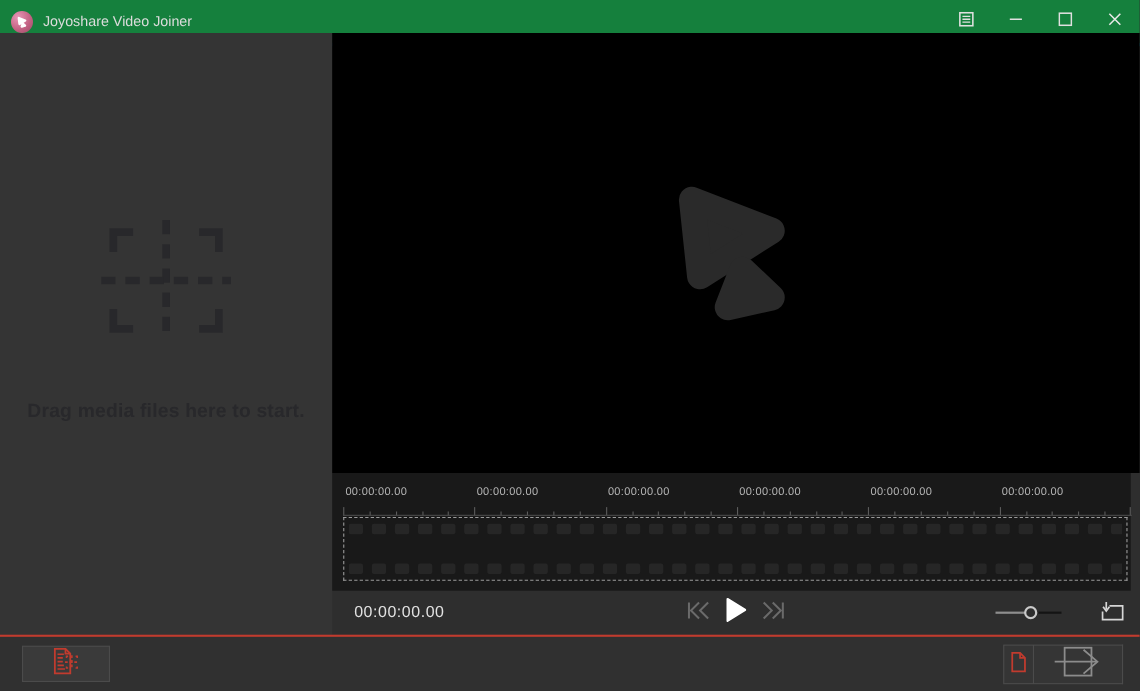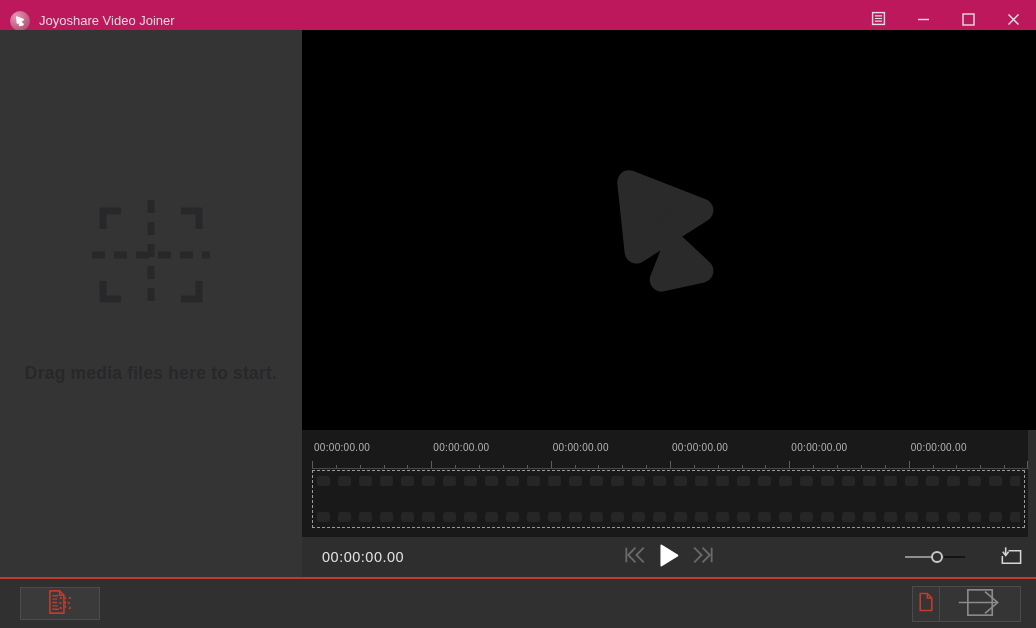--- a/index.html
+++ b/index.html
@@ -6,21 +6,21 @@
   html,body { margin:0; padding:0; }
   body {
     width:1036px; height:628px; position:relative; overflow:hidden;
     background:#343434; font-family:"Liberation Sans", sans-serif;
     -webkit-font-smoothing:antialiased;
   }
   button { background:none; border:none; padding:0; margin:0; font:inherit; }
 
   
   .titlebar { position:absolute; top:0; left:0; right:0; height:42px;
-    background:#be185d; border-bottom:1px solid #0ea5e9;
+    background:#15803d; border-bottom:3px solid #0ea5e9;
     display:flex; align-items:center; }
   .app-logo { width:20px; height:20px; border-radius:50%; margin-left:10px;
     background:radial-gradient(circle at 32% 28%, #e795b5 0%, #c46384 55%, #9c4a66 100%);
     display:flex; align-items:center; justify-content:center; flex:0 0 auto; }
   .window-title { color:#dcdcdc; font-size:13px; margin-left:9px; }
   .win-controls { margin-left:auto; display:flex; height:100%; }
   .win-btn { width:45px; height:100%; display:flex; align-items:center; justify-content:center; }
 
   
   .left-panel { position:absolute; top:30px; left:0; width:302px; height:547px; background:#343434; }

